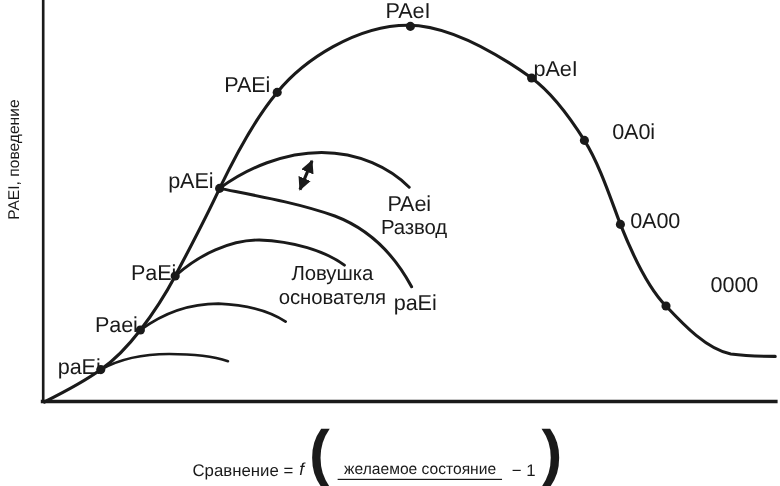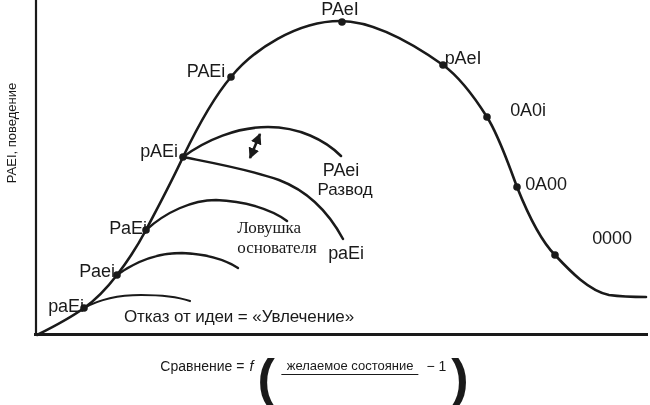--- a/index.html
+++ b/index.html
@@ -15,37 +15,37 @@
   .stage svg { position: absolute; left: 0; top: 0; }
   .lbl {
     position: absolute;
     transform: translate(-50%, -50%);
     white-space: nowrap;
     line-height: 1.15;
     letter-spacing: -0.1px;
   }
   .code { font-size: 18px; font-weight: 500; }
   .note { font-size: 17px; font-weight: 500; }
-  .multiline { white-space: pre-line; text-align: left; font-family: Liberation Serif, serif; }
+  .multiline { white-space: pre-line; text-align: center; }
   .ylabel {
     position: absolute;
     left: 11px;
     top: 133px;
     transform: translate(-50%, -50%) rotate(-90deg);
     white-space: nowrap;
     font-size: 13px;
     font-weight: 500;
   }
   .formula {
     position: absolute;
     left: 315px;
     top: 379px;
     transform: translate(-50%, -50%);
     display: flex;
-    align-items: flex-start;
+    align-items: flex-end;
     white-space: nowrap;
     font-size: 14px;
     font-weight: 500;
   }
   .formula .fx { font-style: italic; margin: 0 3px 0 5px; font-size: 14.5px; }
   .paren {
     font-size: 52px;
     font-weight: 700;
     line-height: 42px;
     padding: 0 1px;
@@ -129,21 +129,20 @@
   <div class="lbl code" style="left:340px; top:9px;">PAeI</div>
   <div class="lbl code" style="left:463px; top:58px;">pAeI</div>
   <div class="lbl code" style="left:528px; top:110px;">0A0i</div>
   <div class="lbl code" style="left:546px; top:184px;">0A00</div>
   <div class="lbl code" style="left:584px; top:238px;margin-left:28px;">0000</div>
 
   <div class="lbl code" style="left:341px; top:170px;">PAei</div>
   <div class="lbl note" style="left:345px; top:190px;">Развод</div>
   <div class="lbl note multiline" style="left:277px; top:238px;">Ловушка
 основателя</div>
-  <div class="lbl note" style="left:239px; top:317px;">Отказ от идеи = «Увлечение»</div>
   <div class="lbl code" style="left:346px; top:253px;">paEi</div>
 
   <div class="formula">
     <span>Сравнение =</span>
     <span class="fx">f</span>
     <span class="paren">(</span>
     <span class="frac">
       <span class="num" style="display:block;">желаемое состояние</span>
     </span>
     <span class="tail">− 1</span>

